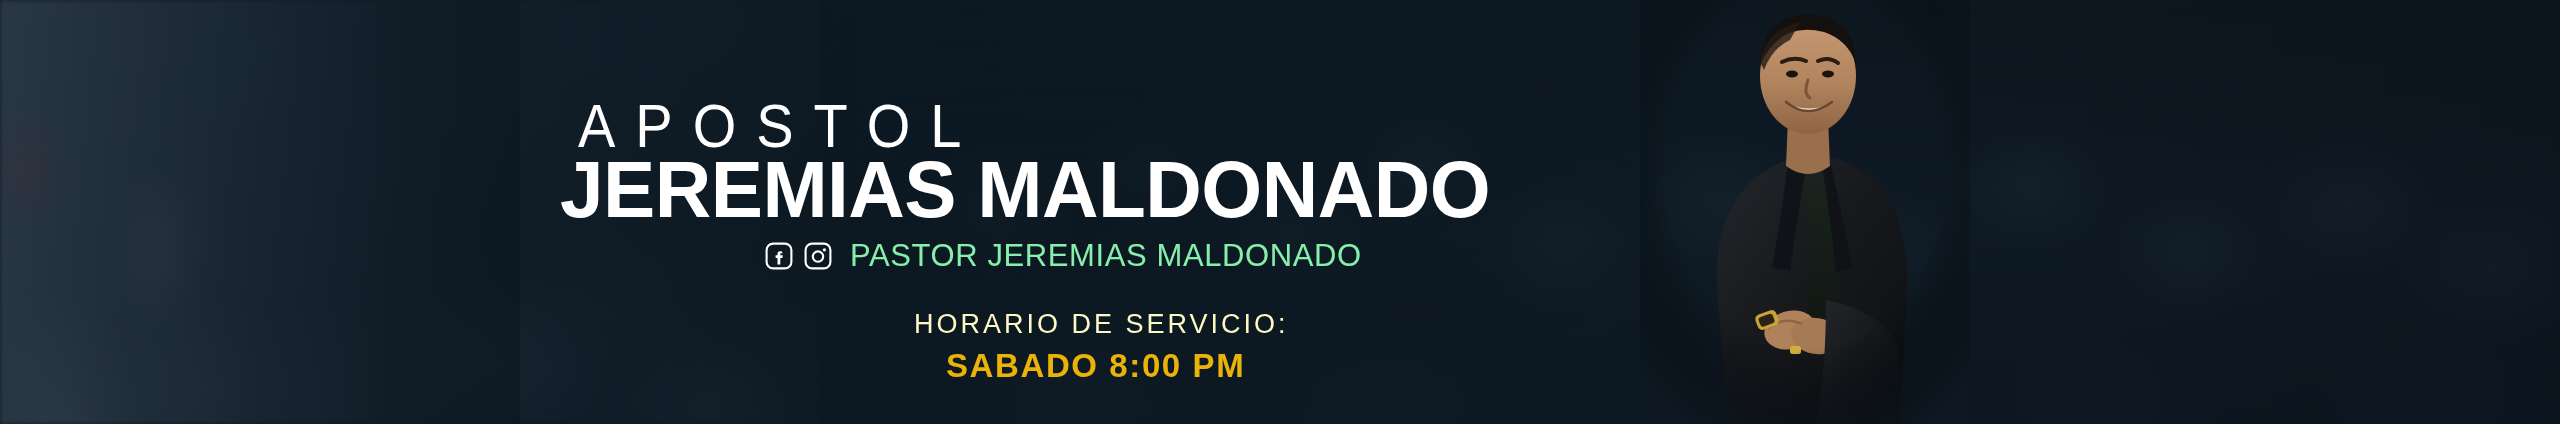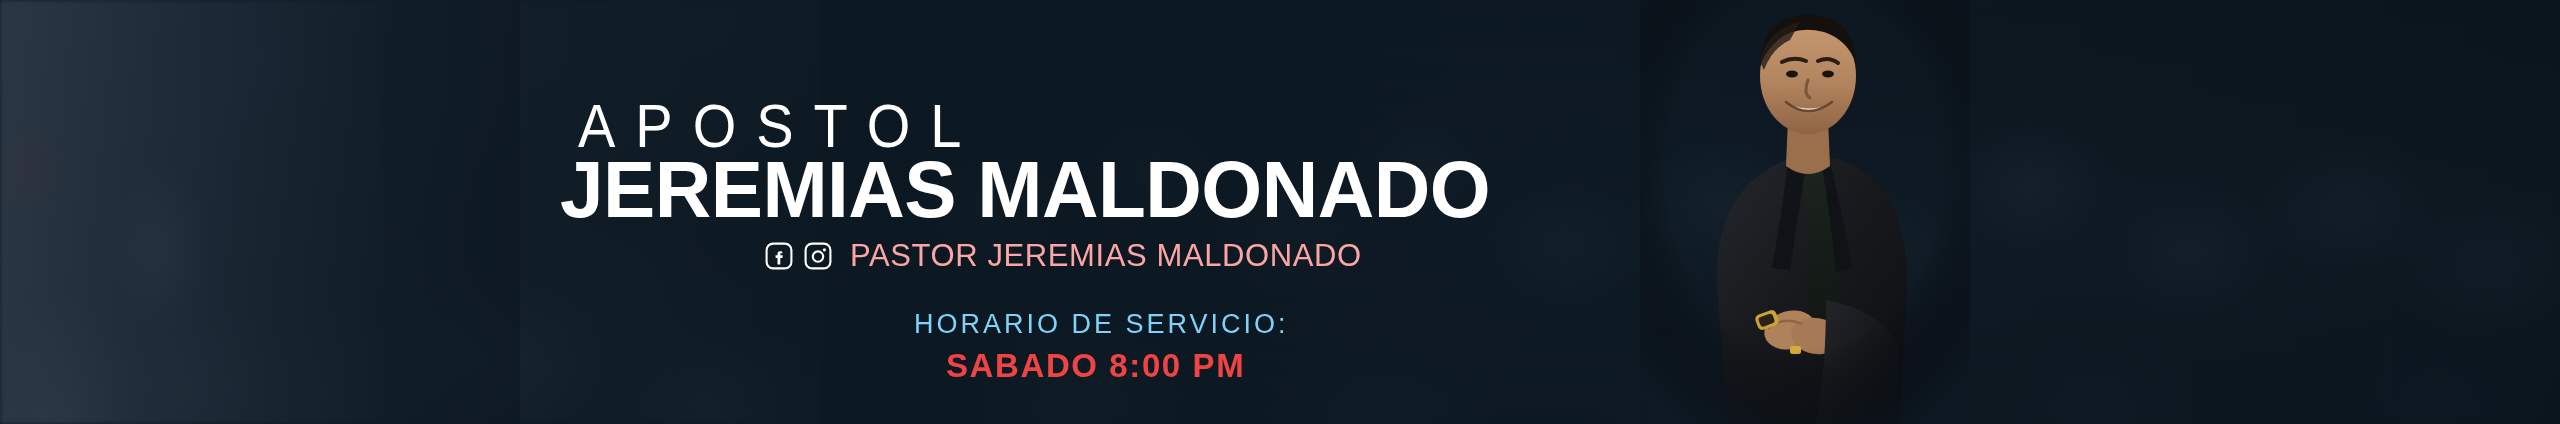--- a/index.html
+++ b/index.html
@@ -124,48 +124,48 @@
     left:765px; top:240px;
     display:flex;
     align-items:center;
     gap:11px;
     white-space:nowrap;
   }
   .t-social .label{
     font-size:31px;
     font-weight:400;
     letter-spacing:.6px;
-    color:#fca5a5;
+    color:#86efac;
     line-height:1;
     margin-left:7px;
   }
   .ico{
     width:28px; height:28px;
     display:block;
     flex:0 0 auto;
   }
 
   .t-horario{
     position:absolute;
     left:914px; top:311px;
     font-size:27px;
     font-weight:300;
     letter-spacing:3px;
-    color:#7dd3fc;
+    color:#fef9c3;
     line-height:1;
     white-space:nowrap;
   }
 
   .t-sabado{
     position:absolute;
     left:946px; top:349px;
     font-size:33px;
     font-weight:700;
     letter-spacing:1.6px;
-    color:#ef4444;
+    color:#eab308;
     line-height:1;
     white-space:nowrap;
   }
 
   
   .portrait{
     position:absolute;
     left:1640px; top:0;
     width:330px; height:424px;
     z-index:5;

